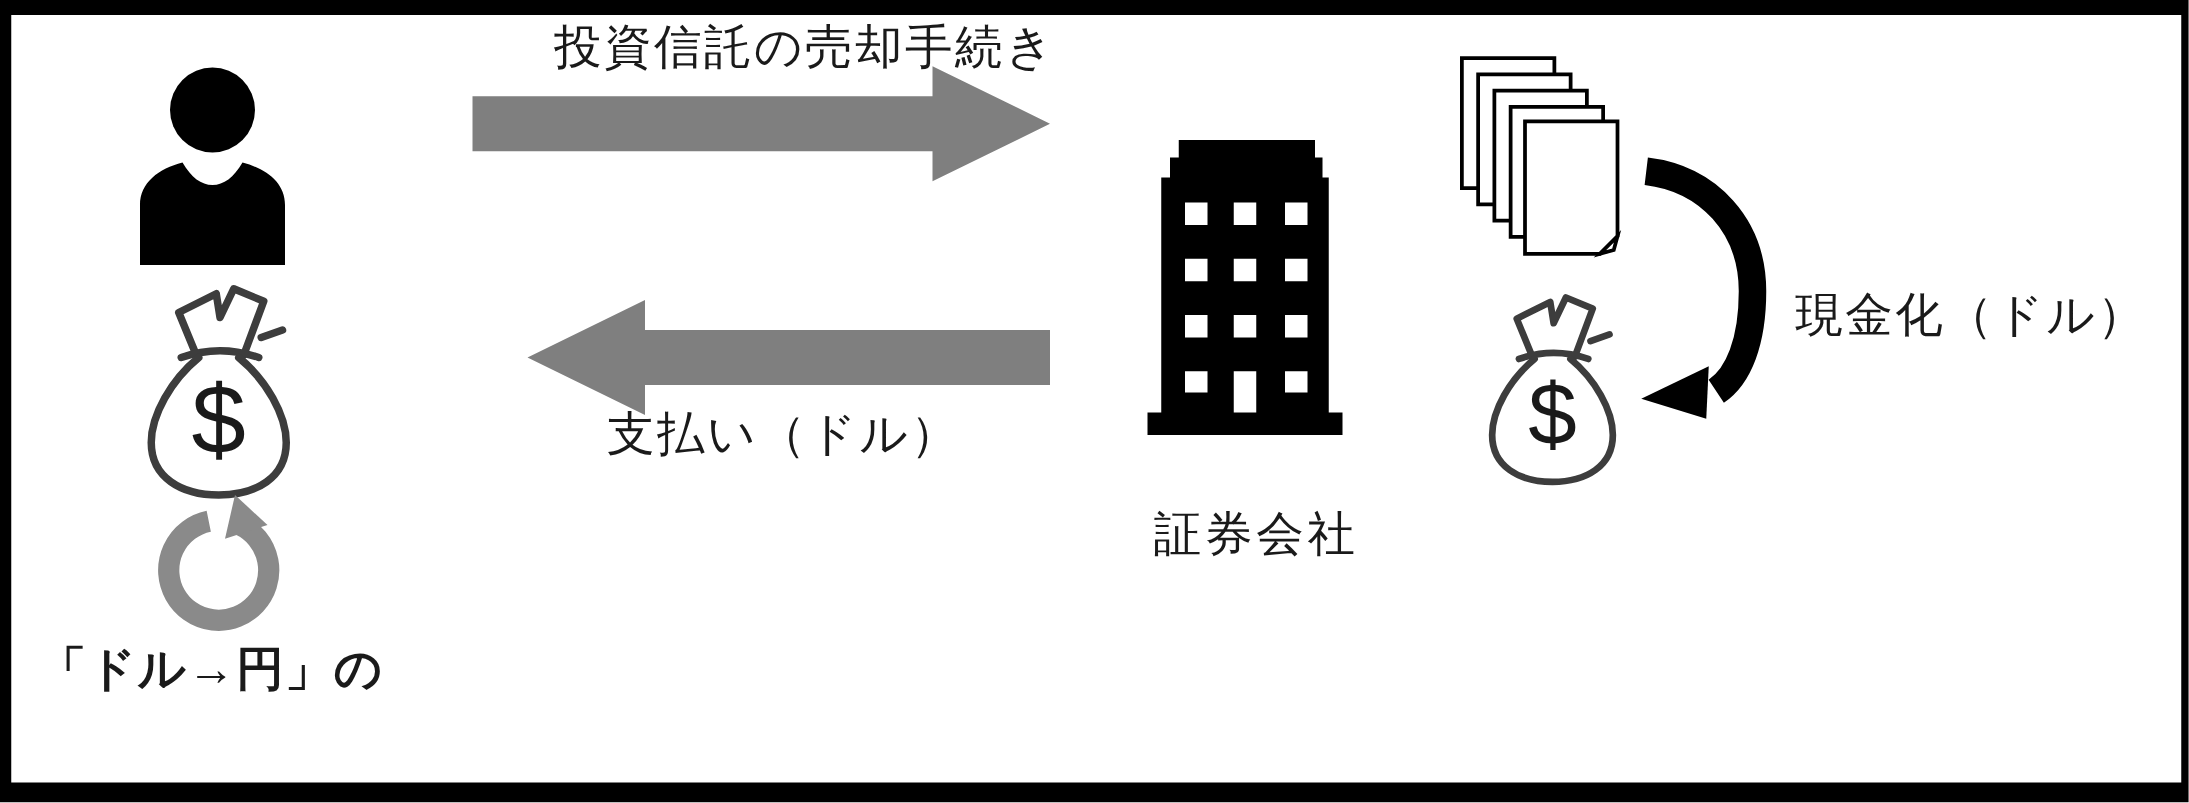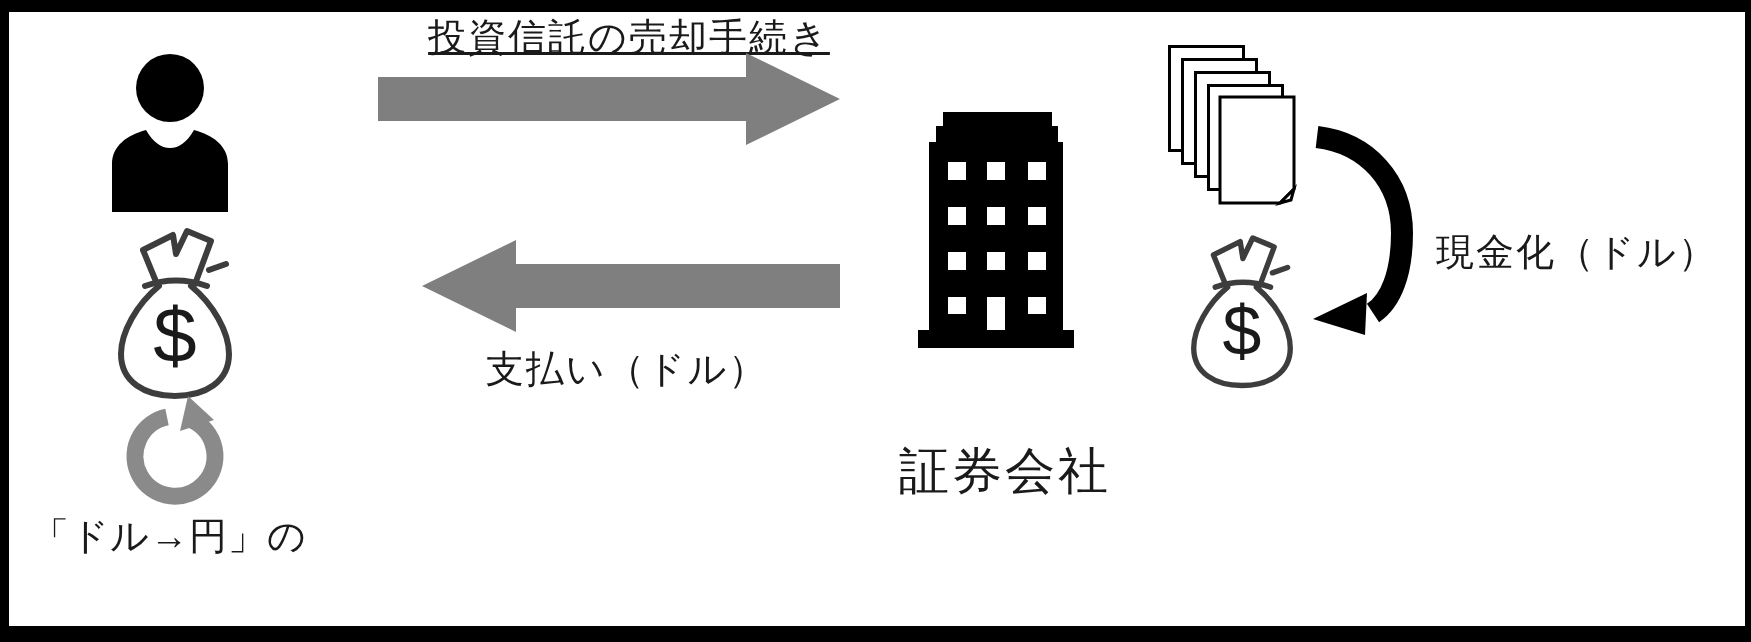--- a/index.html
+++ b/index.html
@@ -16,23 +16,22 @@
   }
   .abs{position:absolute;}
   .lbl{
     font-size:38px;
     letter-spacing:2px;
     color:#1a1a1a;
     white-space:nowrap;
     text-align:center;
   }
   .lbl-big{
-    font-size:50px;
+    font-size:38px;
     letter-spacing:3px;
-    margin-top:36px;
   }
   .note{
     font-size:38px;
     letter-spacing:1px;
     line-height:48px;
     text-align:center;
     color:#1a1a1a;
   }
   svg{display:block;overflow:visible;}
 </style>
@@ -54,35 +53,35 @@
       <path d="M50 66 C28 84 12 112 12 134 C12 162 36 176 66 176 C96 176 120 162 120 134 C120 112 104 84 82 66"></path>
     </g>
     <text x="66" y="142" font-size="78" text-anchor="middle" fill="#1a1a1a">$</text>
   </svg>
 
   <svg class="abs" style="left:103px;top:383px;" width="121" height="113" viewBox="0 0 121 113">
     <path d="M55 22 A40 40 0 1 0 80 25" fill="none" stroke="#8a8a8a" stroke-width="17"></path>
     <polygon points="76,1 102,25 68,36" fill="#8a8a8a"></polygon>
   </svg>
 
-  <div class="abs note" style="left:10px;top:500px;width:300px;">
+  <div class="abs note" style="left:10px;top:500px;width:300px;font-weight:bold;">
     <div>「ドル→円」の</div>
   </div>
 
-  <div class="abs lbl" style="left:405px;top:0px;width:430px;text-decoration:underline;">投資信託の売却手続き</div>
+  <div class="abs lbl" style="left:420px;top:0px;width:430px;">投資信託の売却手続き</div>
 
   <svg class="abs" style="left:369px;top:41px;" width="462" height="92" viewBox="0 0 462 92">
     <polygon points="0,24 368,24 368,0 462,46 368,92 368,68 0,68" fill="#7f7f7f"></polygon>
   </svg>
 
   <svg class="abs" style="left:413px;top:228px;" width="418" height="92" viewBox="0 0 418 92">
     <polygon points="418,24 94,24 94,0 0,46 94,92 94,68 418,68" fill="#7f7f7f"></polygon>
   </svg>
 
-  <div class="abs lbl" style="left:468px;top:332px;width:300px;">支払い（ドル）</div>
+  <div class="abs lbl" style="left:468px;top:310px;width:300px;">支払い（ドル）</div>
 
   <svg class="abs" style="left:909px;top:100px;" width="156" height="236" viewBox="0 0 156 236">
     <g fill="#000000">
       <rect x="25" y="0" width="109" height="16"></rect>
       <rect x="18" y="14" width="122" height="18"></rect>
       <rect x="11" y="30" width="134" height="190"></rect>
       <rect x="0" y="218" width="156" height="18"></rect>
     </g>
     <g fill="#ffffff">
       <rect x="30" y="50" width="18" height="18"></rect>

